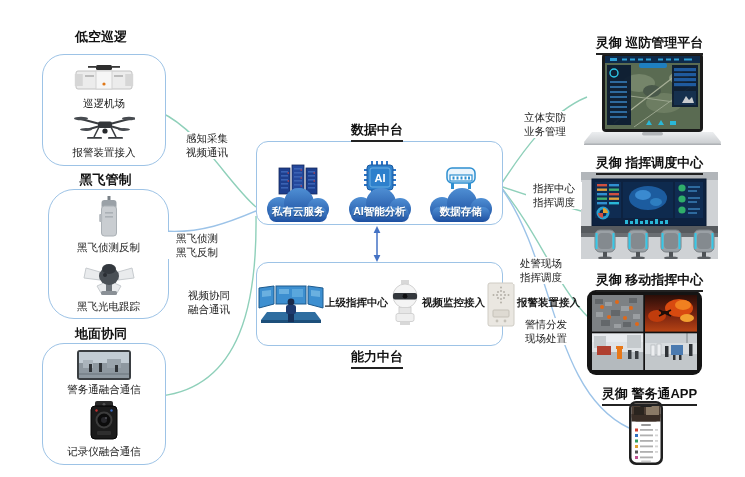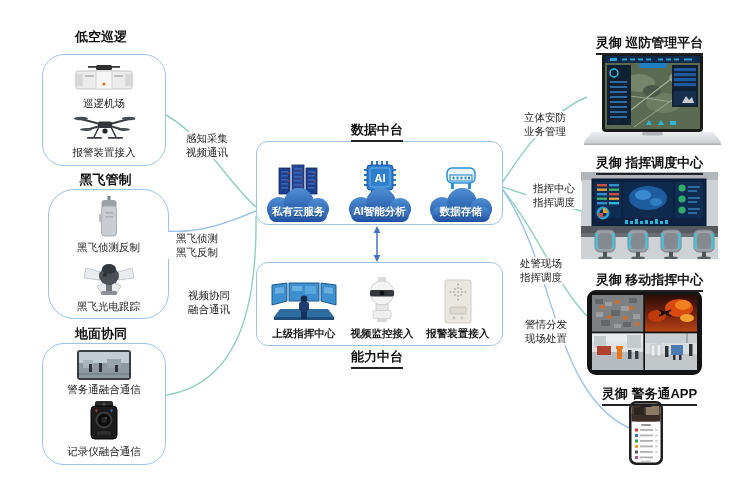--- a/index.html
+++ b/index.html
@@ -14,21 +14,21 @@
   .r22{border-radius:22px;} .r26{border-radius:26px;}
   .item-label{font-size:10.5px;color:#1a1a1a;line-height:1.1;white-space:nowrap;}
   .cbox{position:absolute;z-index:1;background:#fff;border:1.5px solid #9dc3e6;border-radius:12px;
         display:flex;flex-direction:row;align-items:stretch;justify-content:space-evenly;}
   .svc{display:flex;flex-direction:column;align-items:center;justify-content:flex-end;width:80px;position:relative;}
   .svc .svc-icon{margin-bottom:-7px;z-index:0;display:flex;justify-content:center;}
   .cloud{position:relative;width:78px;height:36px;z-index:1;}
   .cloud svg{position:absolute;left:0;top:0;}
   .cloud .cloud-label{position:absolute;left:0;right:0;bottom:5px;text-align:center;
         font-size:10.5px;font-weight:bold;color:#fff;text-shadow:0 1px 1px rgba(0,0,0,.35);z-index:2;}
-  .cap-item{display:flex;flex-direction:column;align-items:center;justify-content:flex-end;padding-bottom:4px;}
+  .cap-item{display:flex;flex-direction:row;align-items:center;justify-content:flex-end;padding-bottom:4px;}
   .cap-item .cap-icon{display:flex;align-items:flex-end;justify-content:center;height:52px;}
   .cap-label{font-size:10.5px;font-weight:bold;color:#1a1a1a;margin-top:2px;white-space:nowrap;}
   .link-label{position:absolute;z-index:2;background:#fff;font-size:10.5px;font-weight:normal;
         color:#222;text-align:center;line-height:1.3;padding:0 1px;}
   .device{position:absolute;z-index:1;}
 </style>
 </head>
 <body>
 
 <div id="stage">

